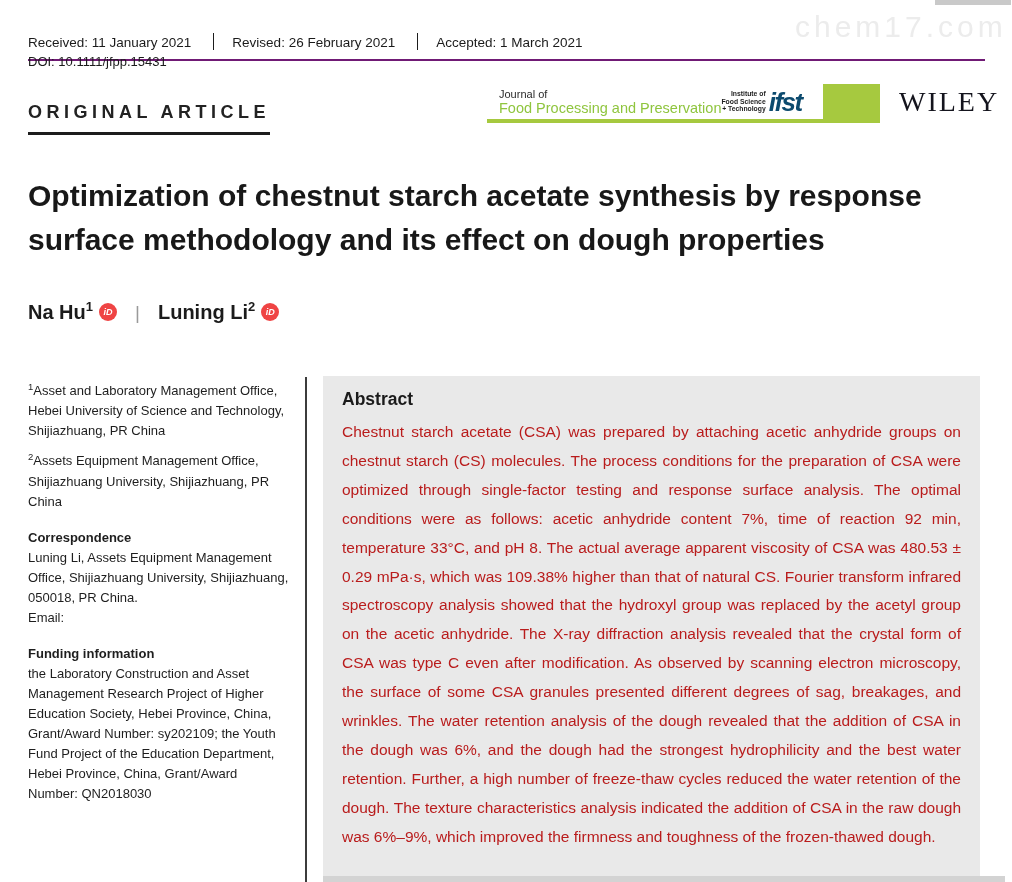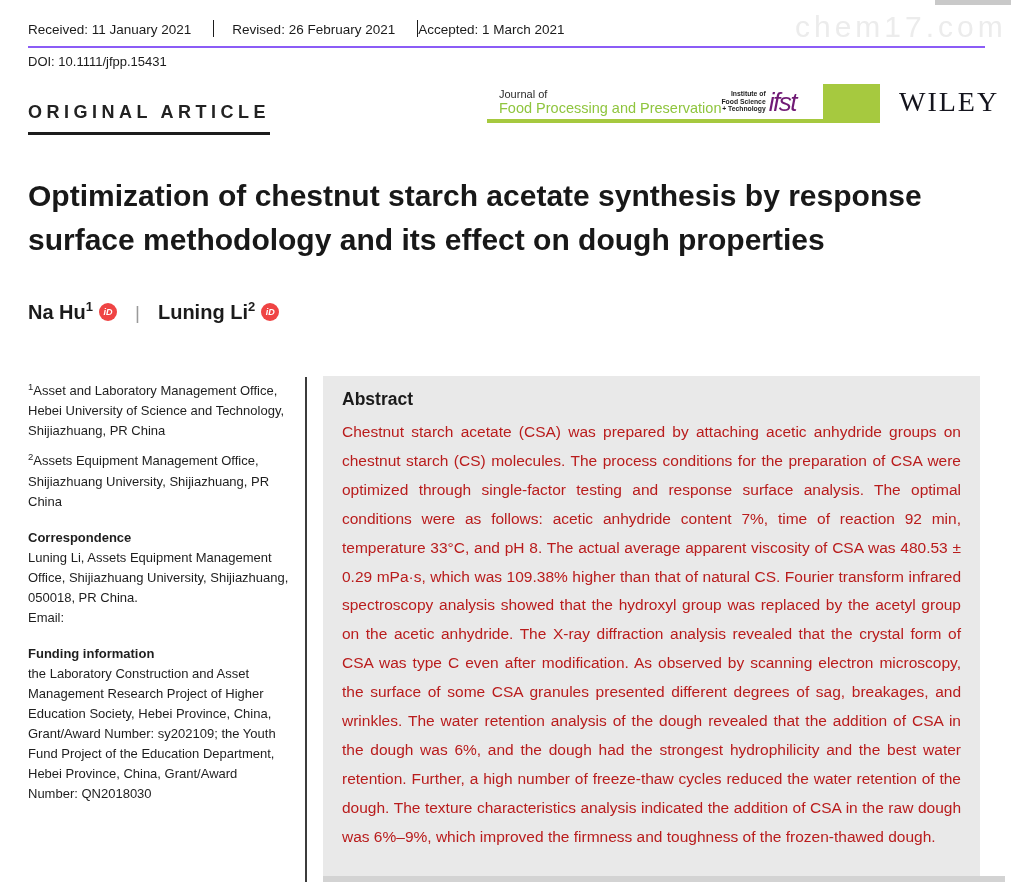--- a/index.html
+++ b/index.html
@@ -14,30 +14,30 @@
   }
   
   .corner-bar { position:absolute; left:935px; top:0; width:76px; height:5px; background:#c9c9c9; }
   
   .watermark {
     position:absolute; left:795px; top:10px;
     font-size:30px; letter-spacing:4px; color:#ececec; font-weight:400;
   }
   
   .dates-row {
-    position:absolute; left:28px; top:20px; width:957px;
+    position:absolute; left:28px; top:33px; width:957px;
     display:flex; align-items:stretch;
-    border-bottom:2px solid #8b5cf6;
+    border-bottom:2px solid #701a75;
     padding-bottom:9px;
     font-size:13.5px; color:#1b1b1b;
   }
   .dates-row .cell { padding-top:2px; }
   .dates-row .c1 { padding-right:22px; }
   .dates-row .c2 { border-left:1px solid #1d1d1d; padding-left:18px; padding-right:22px; }
-  .dates-row .c3 { border-left:1px solid #1d1d1d; }
+  .dates-row .c3 { border-left:1px solid #1d1d1d; padding-left:18px; }
   
   .doi { position:absolute; left:28px; top:54px; font-size:13px; color:#1b1b1b; }
   
   .original-article {
     position:absolute; left:28px; top:102px;
     display:inline-block;
     font-size:18px; font-weight:bold; letter-spacing:4.5px; color:#222;
     border-bottom:3px solid #1d1d1d; padding-bottom:9px;
   }
   
@@ -48,22 +48,22 @@
     padding:0 12px 0 12px;
   }
   .jr-of { font-size:11px; color:#2b2b2b; line-height:12px; }
   .jr-name { font-size:14.5px; font-weight:normal; color:#8fc53e; line-height:16px; }
   .ifst-wrap { display:flex; align-items:center; }
   .ifst-inst {
     font-size:6.8px; font-weight:bold; line-height:7.6px;
     text-align:right; color:#1d1d1d; margin-right:3px;
   }
   .ifst-logo {
-    font-size:26px; font-weight:400; font-style:italic;
-    color:#701a75; letter-spacing:-1.5px; line-height:26px;
+    font-size:26px; font-weight:700; font-style:italic;
+    color:#0c4a6e; letter-spacing:-1.5px; line-height:26px;
   }
   .banner-green { width:57px; background:#a6c93f; }
   .wiley {
     position:absolute; left:899px; top:86px;
     font-family:"Liberation Serif", serif;
     font-size:28px; letter-spacing:2px; color:#14141d;
   }
   
   .title {
     position:absolute; left:28px; top:174px; width:955px;

